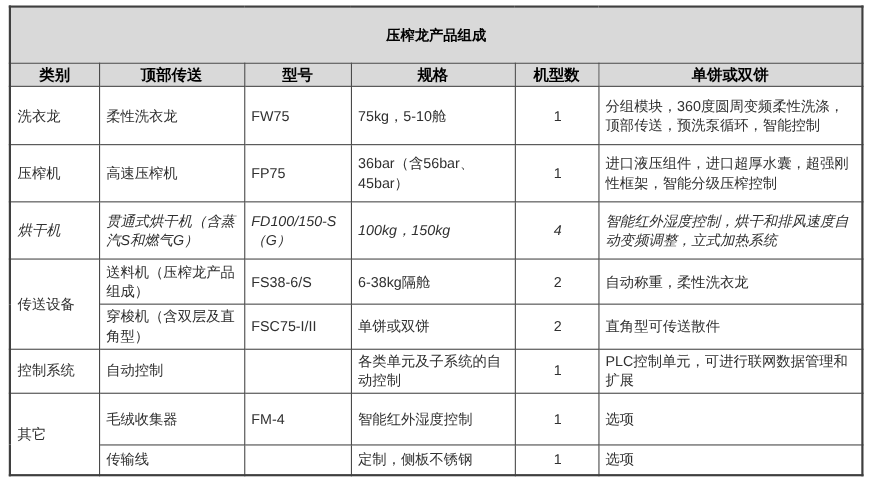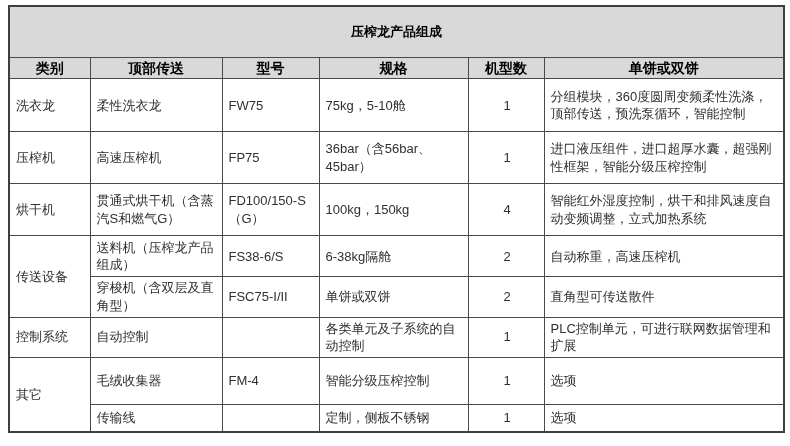--- a/index.html
+++ b/index.html
@@ -57,21 +57,21 @@
   }
   tbody td {
     font-size: 13px;
     color: #303030;
     text-align: left;
     background: #ffffff;
   }
   tbody td[data-name="count-cell"] { text-align: center; }
   tr.r0 { height: 53px; padding-left: 27px; }
   tr.r1 { height: 52px; }
-  tr.r2 { height: 52px; }
+  tr.r2 { height: 52px; font-style: italic; }
   tr.r3 { height: 41px; }
   tr.r4 { height: 39px; margin-top: 32px; }
   tr.r5 { height: 38px; }
   tr.r6 { height: 47px; }
   tr.r7 { height: 28px; }
 </style>
 </head>
 <body>
 
 <div class="page" data-name="page">
@@ -122,42 +122,42 @@
           <td data-name="spec-cell">100kg，150kg</td>
           <td data-name="count-cell">4</td>
           <td data-name="highlight-cell">智能红外湿度控制，烘干和排风速度自动变频调整，立式加热系统</td>
         </tr>
         <tr class="r3" data-name="table-row">
           <td rowspan="2" data-name="category-cell">传送设备</td>
           <td data-name="item-cell">送料机（压榨龙产品组成）</td>
           <td data-name="model-cell">FS38-6/S</td>
           <td data-name="spec-cell">6-38kg隔舱</td>
           <td data-name="count-cell">2</td>
-          <td data-name="highlight-cell">自动称重，高速压榨机</td>
+          <td data-name="highlight-cell">自动称重，柔性洗衣龙</td>
         </tr>
         <tr class="r4" data-name="table-row">
           <td data-name="item-cell">穿梭机（含双层及直角型）</td>
           <td data-name="model-cell">FSC75-I/II</td>
           <td data-name="spec-cell">单饼或双饼</td>
           <td data-name="count-cell">2</td>
           <td data-name="highlight-cell">直角型可传送散件</td>
         </tr>
         <tr class="r5" data-name="table-row">
           <td data-name="category-cell">控制系统</td>
           <td data-name="item-cell">自动控制</td>
           <td data-name="model-cell"></td>
           <td data-name="spec-cell">各类单元及子系统的自动控制</td>
           <td data-name="count-cell">1</td>
           <td data-name="highlight-cell">PLC控制单元，可进行联网数据管理和扩展</td>
         </tr>
         <tr class="r6" data-name="table-row">
           <td rowspan="2" data-name="category-cell">其它</td>
           <td data-name="item-cell">毛绒收集器</td>
           <td data-name="model-cell">FM-4</td>
-          <td data-name="spec-cell">智能分级压榨控制</td>
+          <td data-name="spec-cell">智能红外湿度控制</td>
           <td data-name="count-cell">1</td>
           <td data-name="highlight-cell">选项</td>
         </tr>
         <tr class="r7" data-name="table-row">
           <td data-name="item-cell">传输线</td>
           <td data-name="model-cell"></td>
           <td data-name="spec-cell">定制，侧板不锈钢</td>
           <td data-name="count-cell">1</td>
           <td data-name="highlight-cell">选项</td>
         </tr>

